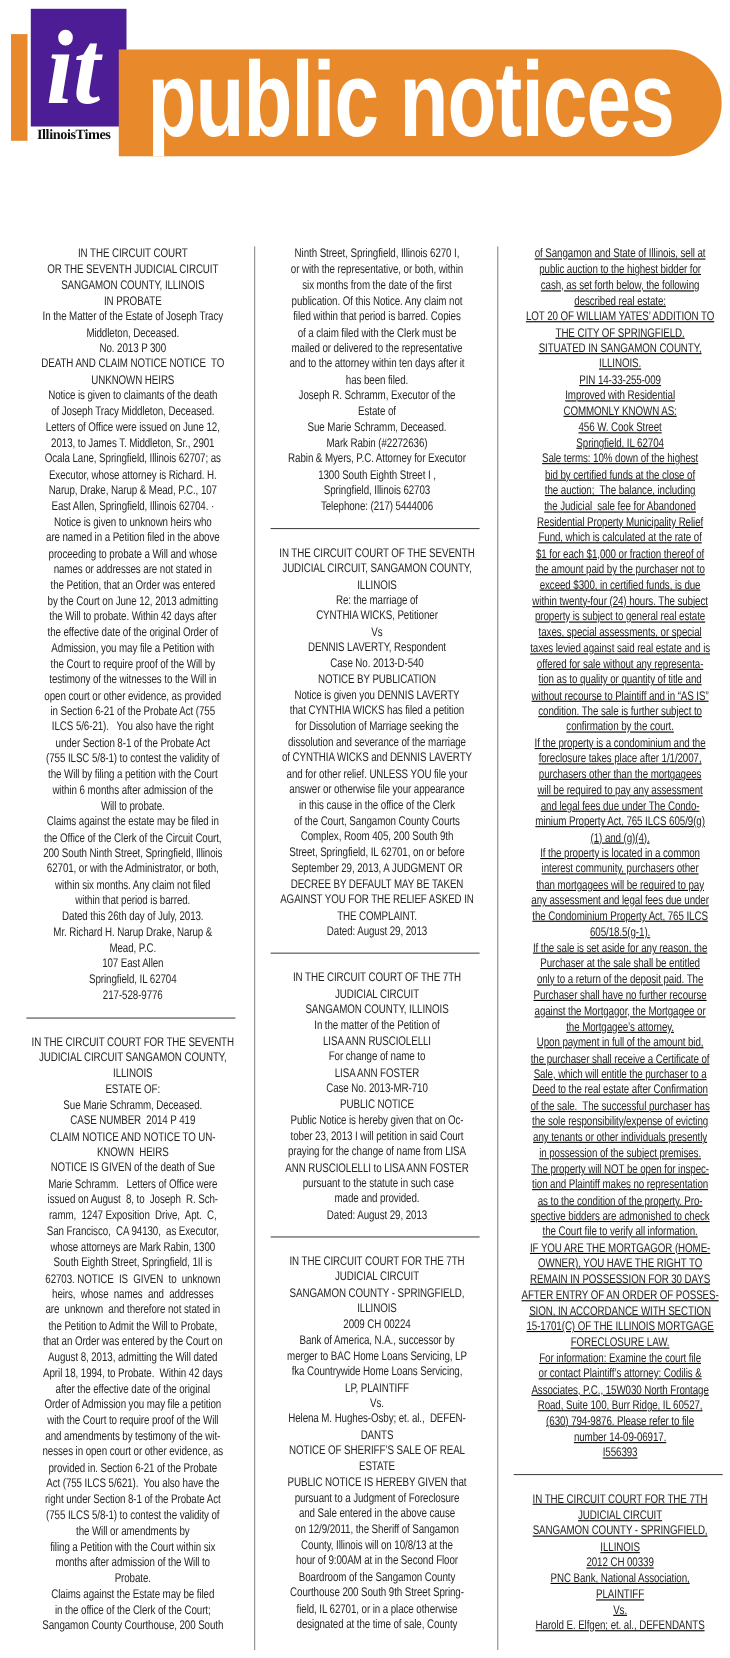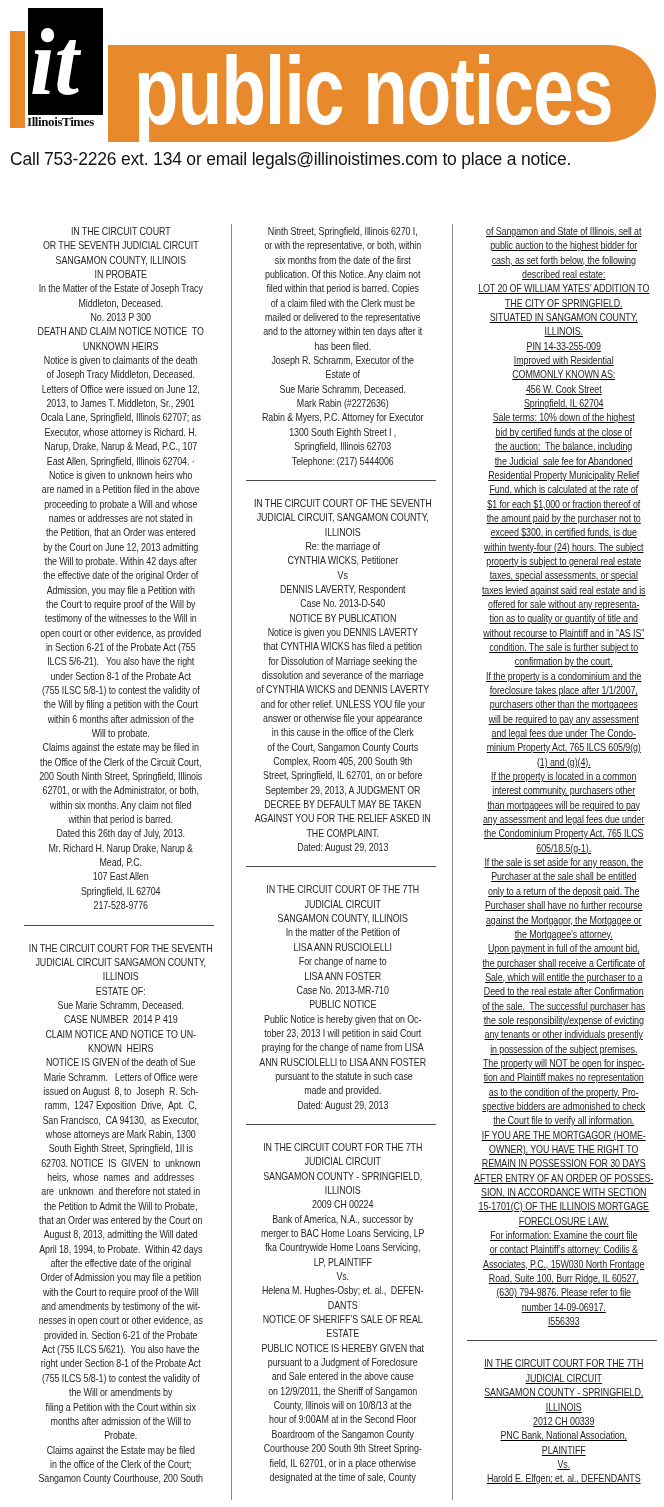--- a/index.html
+++ b/index.html
@@ -1,27 +1,27 @@
 <!DOCTYPE html>
 <html><head>
 <meta charset="utf-8">
 <style>
   html,body{margin:0;padding:0;background:#ffffff;}
   .page{position:relative;width:664px;height:1507px;background:#ffffff;overflow:hidden;
         font-family:"Liberation Sans",sans-serif;}
 
   
   .logo-accent-bar{position:absolute;left:10px;top:31px;width:15px;height:97px;background:#E8892B;}
-  .logo-box{position:absolute;left:28px;top:8px;width:75px;height:107px;background:#000000;overflow:hidden;}
+  .logo-box{position:absolute;left:28px;top:8px;width:75px;height:107px;background:#4c1d95;overflow:hidden;padding-left:12px;}
   .logo-monogram{display:block;font-family:"Liberation Serif",serif;font-style:italic;font-weight:bold;
                  font-size:96px;line-height:96px;color:#ffffff;margin:6px 0 0 2px;
                  transform:scaleX(0.92);transform-origin:0 0;}
   .logo-wordmark{position:absolute;left:27px;top:114px;width:80px;
                  font-family:"Liberation Serif",serif;font-weight:bold;font-size:13px;
-                 letter-spacing:-0.4px;color:#111111;white-space:nowrap;}
+                 letter-spacing:-0.4px;color:#111111;white-space:nowrap;text-align:center;}
   .banner{position:absolute;left:108px;top:29px;width:548px;height:97px;background:#E8892B;
           border-radius:0 48px 48px 0;display:flex;align-items:center;overflow:hidden;margin-top:16px;}
   .banner-title{font-weight:bold;font-size:97px;letter-spacing:-1px;color:#ffffff;
                 white-space:nowrap;margin-left:26px;margin-top:-6px;
                 transform:scaleX(0.75);transform-origin:0 50%;}
   .contact{position:absolute;left:10px;top:146px;color:#141414;font-size:17.5px;line-height:27px;
            letter-spacing:-0.2px;}
 
   
   .content{position:absolute;left:24px;top:222px;width:646px;height:1282px;text-align:center;}
@@ -43,21 +43,20 @@
     <div class="logo-box">
       <span class="logo-monogram">it</span>
     </div>
     <div class="logo-wordmark">IllinoisTimes</div>
     <div class="banner">
       <span class="banner-title">public notices</span>
     </div>
   </div>
 
   <div class="contact">
-    <div>Call 753-2226 ext. 134 or email legals@illinoistimes.com to place a notice.</div>
   </div>
 
   <div class="content">
     <div class="col" id="col1">
         <div class="notice">IN THE CIRCUIT COURT
 OR THE SEVENTH JUDICIAL CIRCUIT
 SANGAMON COUNTY, ILLINOIS
 IN PROBATE
 In the Matter of the Estate of Joseph Tracy
 Middleton, Deceased.

